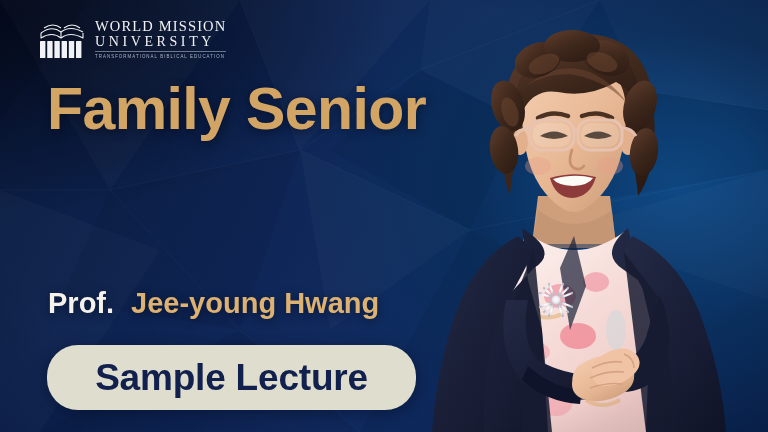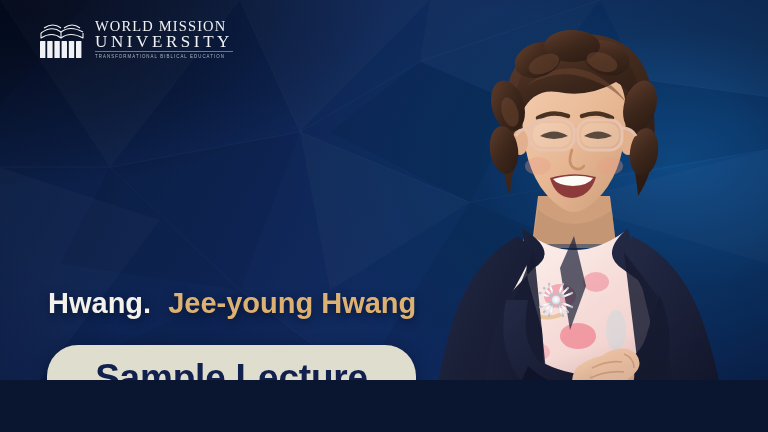--- a/index.html
+++ b/index.html
@@ -9,21 +9,21 @@
     background: #0a1530;
   }
   body {
     font-family: "Liberation Sans", sans-serif;
   }
 
   
   .thumbnail {
     position: relative;
     width: 768px;
-    height: 380px;
+    height: 432px;
     overflow: hidden;
     background: #000000;
     user-select: none;
   }
 
   
   .bg-base {
     position: absolute;
     inset: 0;
     background:
@@ -76,21 +76,21 @@
   .logo-mark svg { display: block; width: 100%; height: 100%; }
   .logo-text { padding-top: 2px; }
   .logo-line1, .logo-line2 {
     font-family: "Liberation Serif", serif;
     color: #f1f2f4;
     font-size: 14.5px;
     line-height: 15px;
     letter-spacing: 1.15px;
     white-space: nowrap;
   }
-  .logo-line2 { letter-spacing: 3.6px; font-size: 17px; }
+  .logo-line2 { letter-spacing: 3.6px; font-size: 14px; }
   .logo-rule {
     height: 1px;
     background: rgba(226,230,238,0.45);
     margin: 2px 0 2px;
   }
   .logo-tagline {
     font-family: "Liberation Sans", sans-serif;
     color: rgba(210,218,232,0.8);
     font-size: 4.4px;
     letter-spacing: 1.05px;
@@ -367,23 +367,24 @@
     </div>
     <div class="logo-text">
       <div class="logo-line1">WORLD MISSION</div>
       <div class="logo-line2">UNIVERSITY</div>
       <div class="logo-rule"></div>
       <div class="logo-tagline">TRANSFORMATIONAL BIBLICAL EDUCATION</div>
     </div>
   </div>
 
   <div class="headline">
+    <div class="title-line title-gold">Family Senior</div>
   </div>
 
   <div class="presenter">
-    <span class="presenter-title">Hwang.</span><span class="presenter-name">Jee-young Hwang</span>
+    <span class="presenter-title">Prof.</span><span class="presenter-name">Jee-young Hwang</span>
   </div>
 
   <div class="badge">
     <span class="badge-label">Sample Lecture</span>
   </div>
 
 </div>
 
 </body></html>

